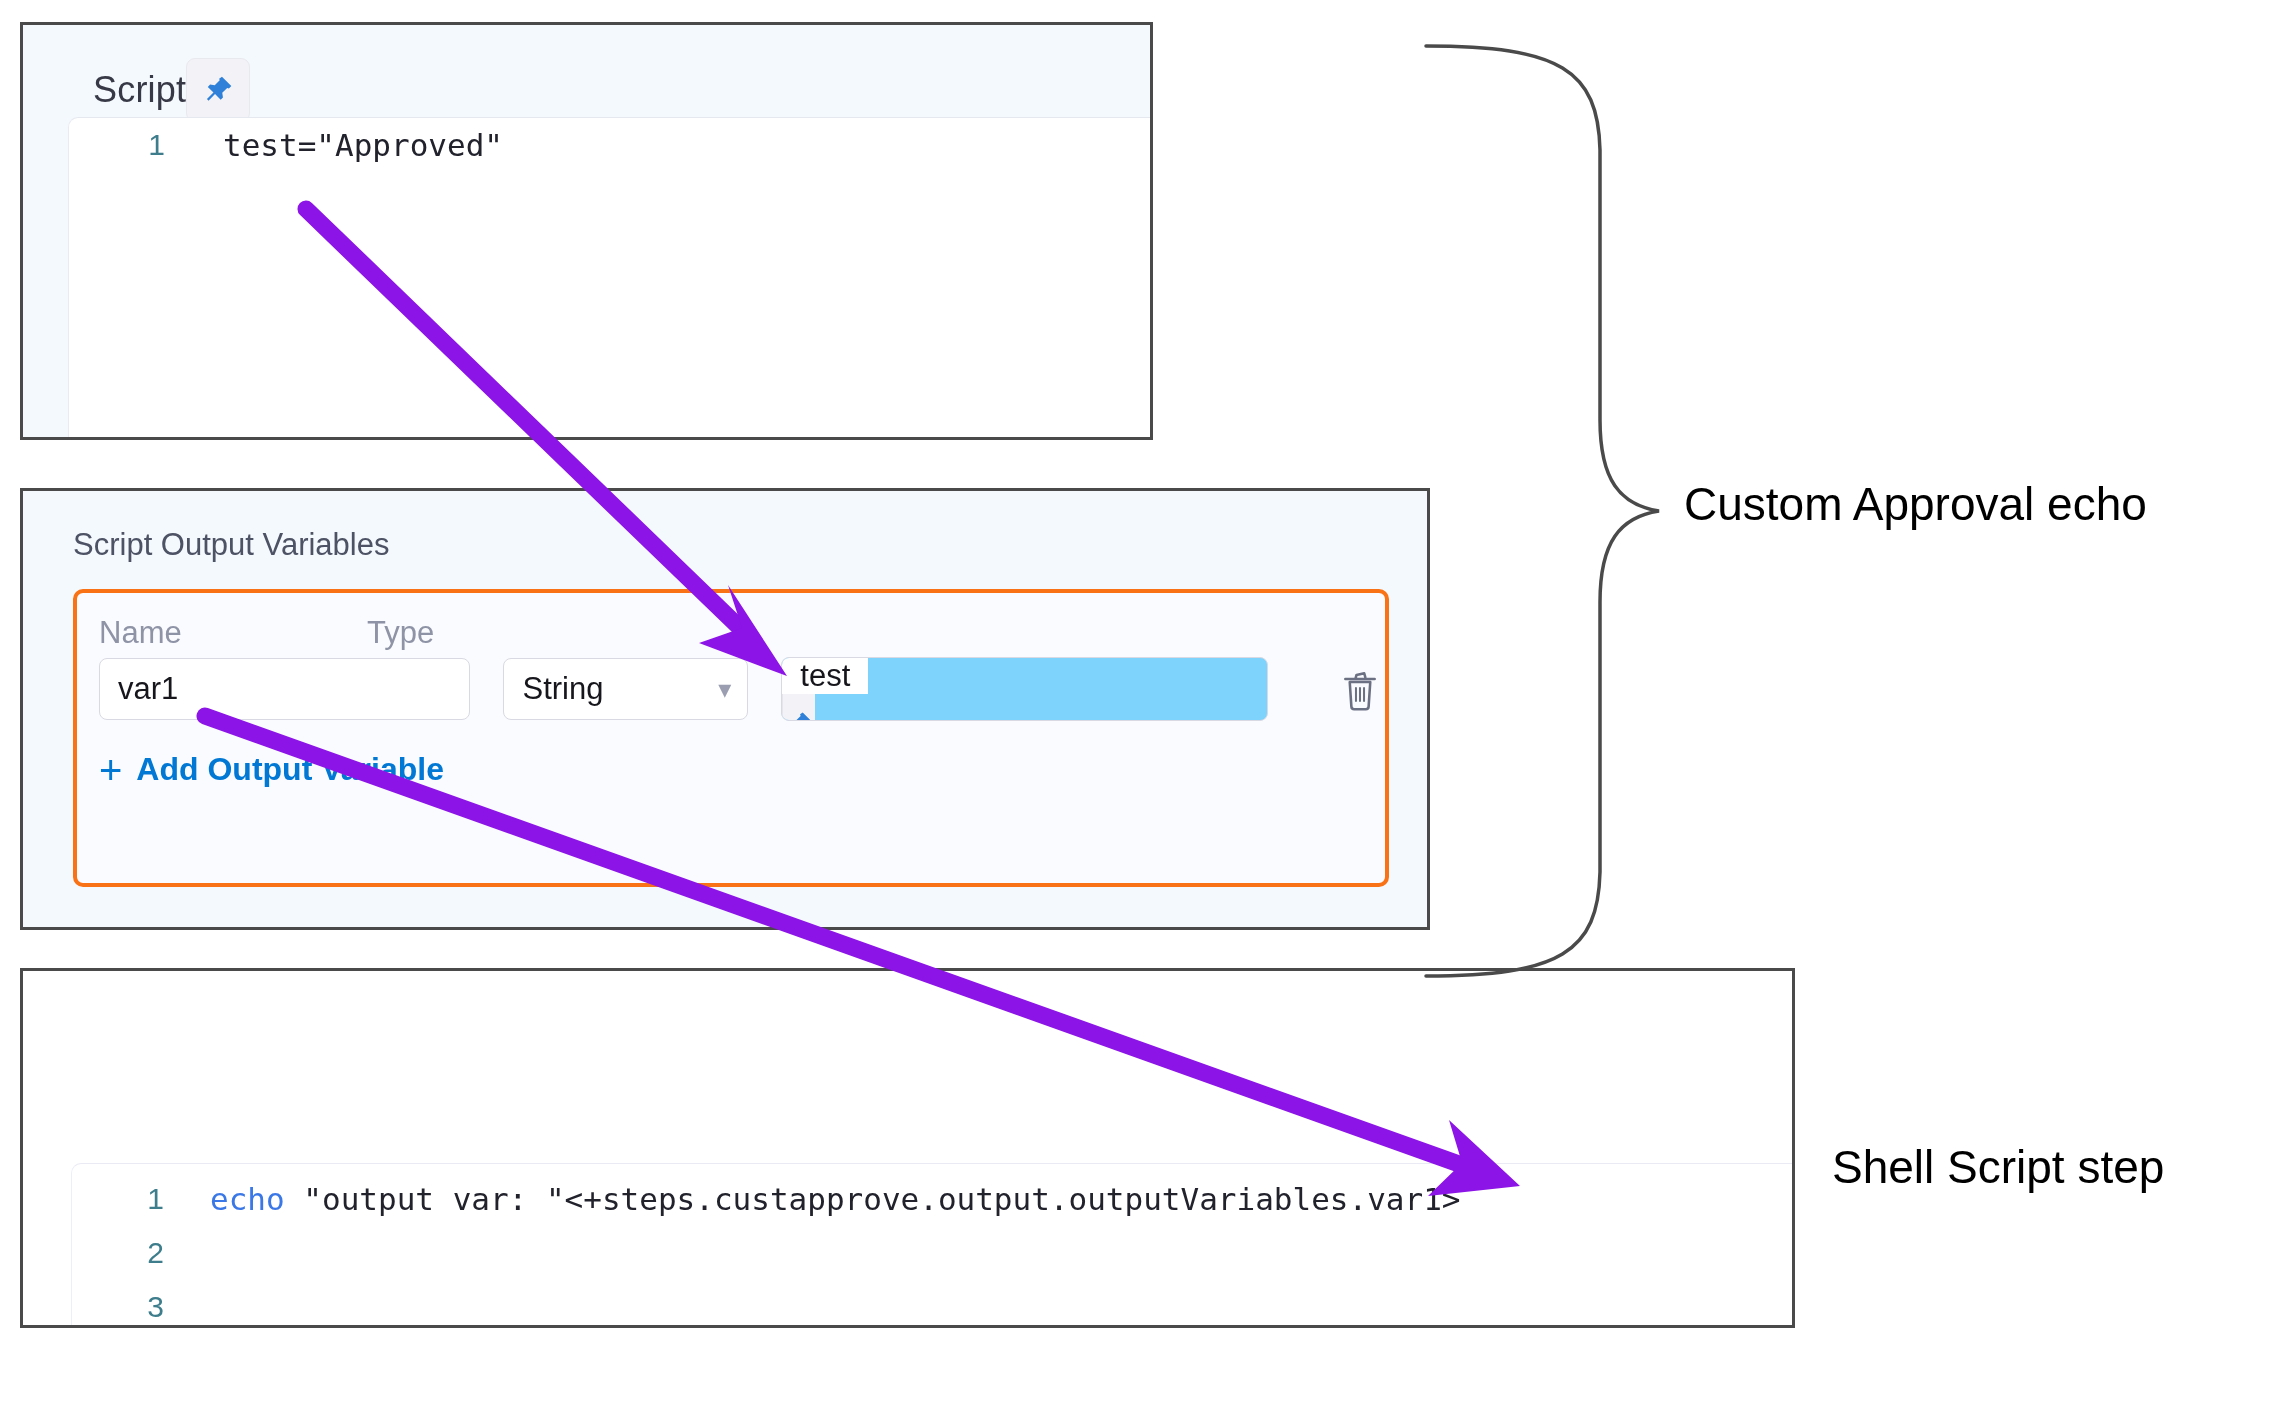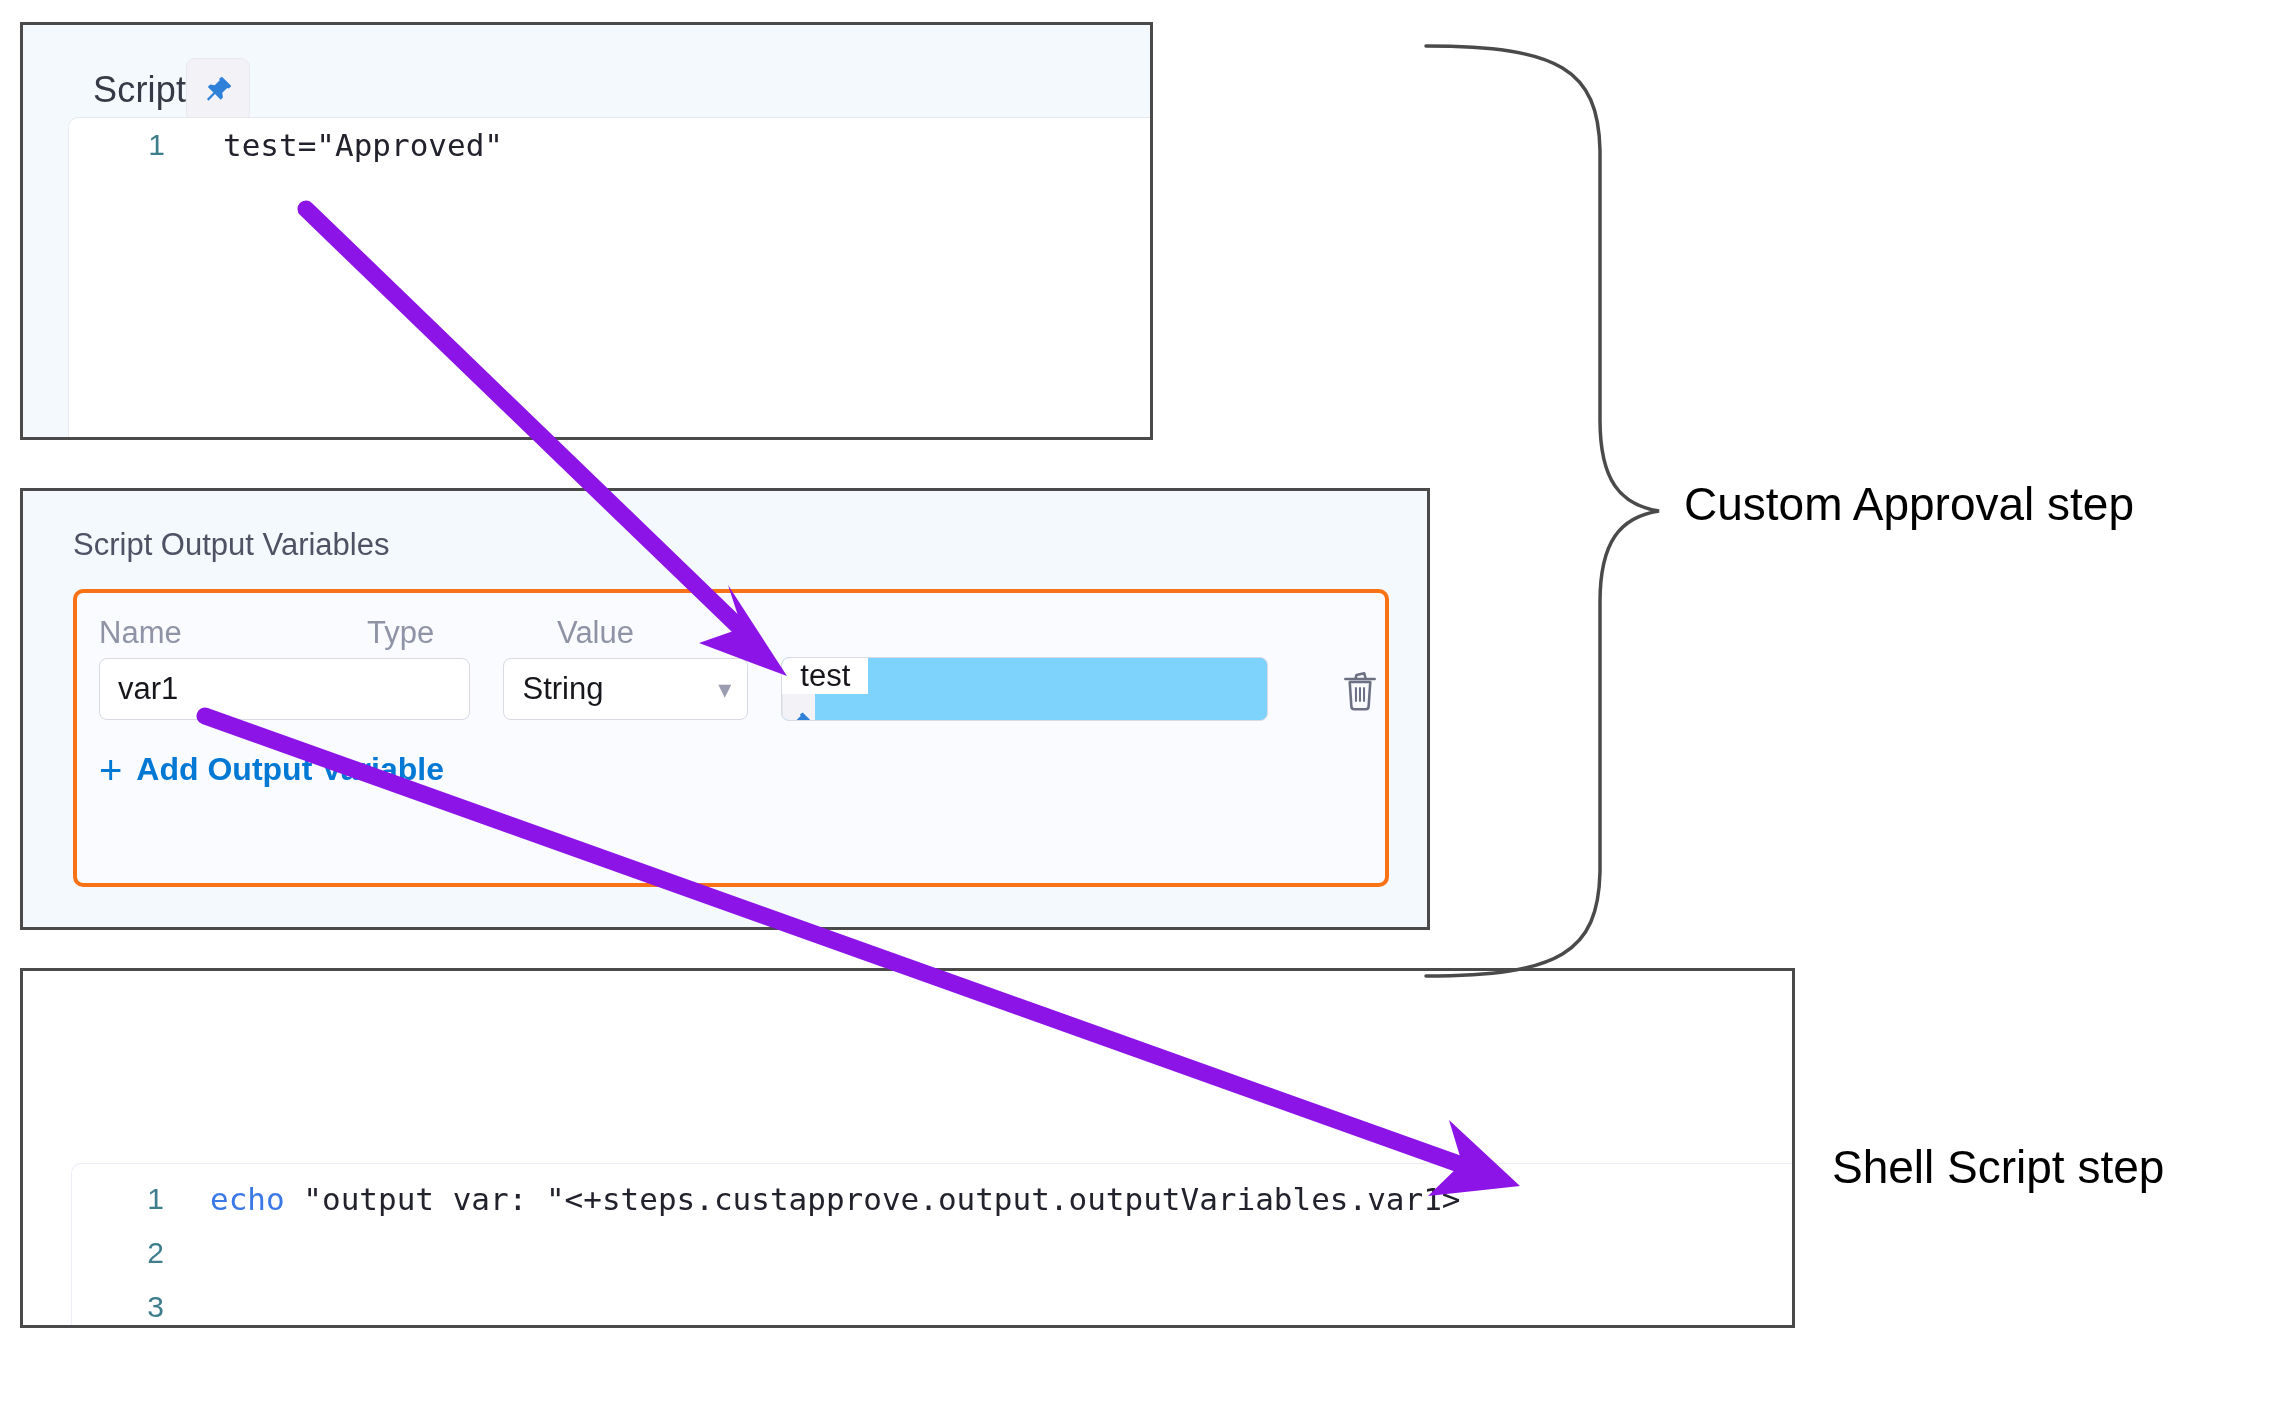--- a/index.html
+++ b/index.html
@@ -286,21 +286,20 @@
   </div>
 </div>
 
 <div class="panel" id="outvars-panel">
   <div class="outvars-title">Script Output Variables</div>
 
   <div class="outvars-box">
     <div class="col-headers">
       <span class="col-name">Name</span>
       <span class="col-type">Type</span>
-      <span class="col-value">Value</span>
     </div>
 
     <div class="row-fields">
       <span class="txt-input" id="name-input">var1</span>
 
       <span class="select-box">
         <span>String</span>
         <span class="chev">▾</span>
       </span>
 
@@ -339,21 +338,21 @@
       <span class="ln">2</span>
       <span class="code-text tok-str"></span>
     </div>
     <div class="code-line">
       <span class="ln">3</span>
       <span class="code-text tok-str"></span>
     </div>
   </div>
 </div>
 
-<div class="annot" id="annot-approval">Custom Approval step</div>
+<div class="annot" id="annot-approval">Custom Approval echo</div>
 <div class="annot" id="annot-shell">Shell Script step</div>
 
 <svg id="overlay" viewBox="0 0 2276 1426">
 
   <path id="brace" d="M 1426 46
            C 1560 46 1598 70 1600 150
            L 1600 420
            C 1600 480 1620 505 1659 511
            C 1620 517 1600 542 1600 602
            L 1600 872

